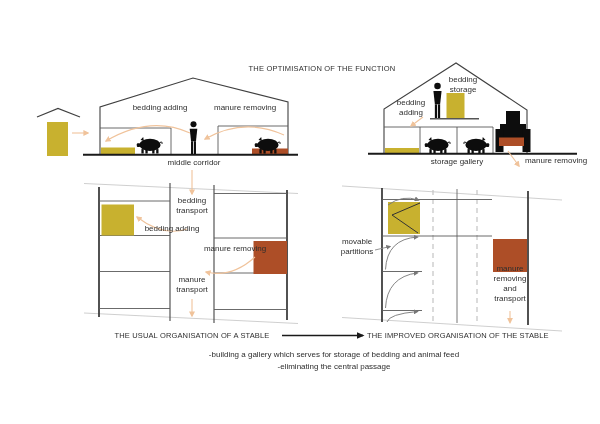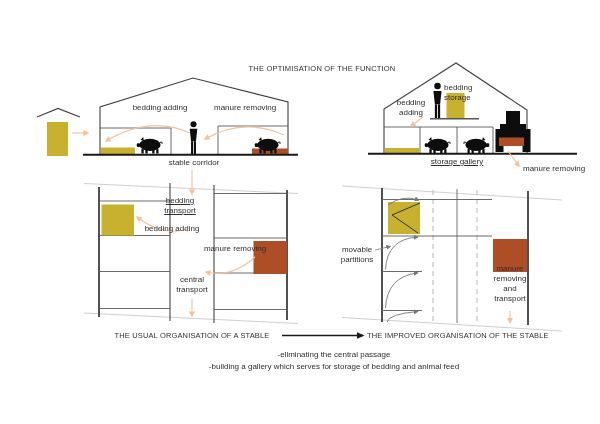--- a/index.html
+++ b/index.html
@@ -6,21 +6,21 @@
     --yellow:#c8b12f; --brown:#ad4e27; --peach:#f0c39b; --ink:#2e2e2e;
   }
   html,body{margin:0;padding:0;background:#fff;}
   .stage{
     position:relative;width:600px;height:424px;background:#ffffff;overflow:hidden;
     font-family:"Liberation Sans",sans-serif;color:var(--ink);
   }
   .stage svg{position:absolute;left:0;top:0;}
   .lbl{position:absolute;font-size:8px;line-height:10px;text-align:center;}
   .nowrap{white-space:nowrap;}
-  .alignleft{text-align:left;margin-top:8px;}
+  .alignleft{text-align:center;}
   .caption{position:absolute;font-size:7.5px;letter-spacing:.15px;white-space:nowrap;text-align:center;}
   .title{position:absolute;font-size:7.5px;letter-spacing:.2px;white-space:nowrap;text-align:center;}
   .notes{position:absolute;font-size:8px;line-height:11.5px;text-align:center;}
 </style>
 </head>
 <body>
 
 <div class="stage">
 
   <svg width="600" height="424" viewBox="0 0 600 424">
@@ -142,36 +142,36 @@
       <line x1="510" y1="311" x2="510" y2="322.5" stroke="var(--peach)" stroke-width="1.1" marker-end="url(#ah-peach)"></line>
     </g>
 
     <line x1="282" y1="335.5" x2="363" y2="335.5" stroke="#1a1a1a" stroke-width="1.5" marker-end="url(#ah-dark)"></line>
   </svg>
 
   <div class="title" style="left:220px;top:64px;width:204px;">THE OPTIMISATION OF THE FUNCTION</div>
 
   <div class="lbl nowrap" style="left:130px;top:103px;width:60px;">bedding adding</div>
   <div class="lbl nowrap" style="left:214px;top:103px;width:60px;">manure removing</div>
-  <div class="lbl nowrap" style="left:164px;top:158px;width:60px;">stable corridor</div>
+  <div class="lbl nowrap" style="left:164px;top:158px;width:60px;">middle corridor</div>
 
   <div class="lbl alignleft" style="left:444px;top:75px;width:38px;">bedding storage</div>
   <div class="lbl" style="left:394px;top:98px;width:34px;">bedding adding</div>
-  <div class="lbl nowrap" style="left:427px;top:157px;width:60px;text-decoration:underline;">storage gallery</div>
+  <div class="lbl nowrap" style="left:427px;top:157px;width:60px;">storage gallery</div>
   <div class="lbl nowrap alignleft" style="left:523px;top:156px;width:66px;">manure removing</div>
 
-  <div class="lbl" style="left:156px;top:196px;width:48px;text-decoration:underline;">bedding transport</div>
+  <div class="lbl" style="left:168px;top:196px;width:48px;">bedding transport</div>
   <div class="lbl nowrap" style="left:140px;top:224px;width:64px;">bedding adding</div>
   <div class="lbl nowrap" style="left:200px;top:244px;width:70px;">manure removing</div>
-  <div class="lbl" style="left:168px;top:275px;width:48px;">central transport</div>
+  <div class="lbl" style="left:168px;top:275px;width:48px;">manure transport</div>
 
-  <div class="lbl" style="left:336px;top:245px;width:42px;">movable partitions</div>
+  <div class="lbl" style="left:336px;top:237px;width:42px;">movable partitions</div>
   <div class="lbl" style="left:487px;top:264px;width:46px;">manure removing and transport</div>
 
   <div class="caption" style="left:102px;top:331px;width:180px;">THE USUAL ORGANISATION OF A STABLE</div>
   <div class="caption" style="left:367px;top:331px;width:180px;">THE IMPROVED ORGANISATION OF THE STABLE</div>
 
   <div class="notes" style="left:67px;top:349px;width:534px;">
+    <div>-building a gallery which serves for storage of bedding and animal feed</div>
     <div>-eliminating the central passage</div>
-    <div>-building a gallery which serves for storage of bedding and animal feed</div>
   </div>
 
 </div>
 
 </body></html>

